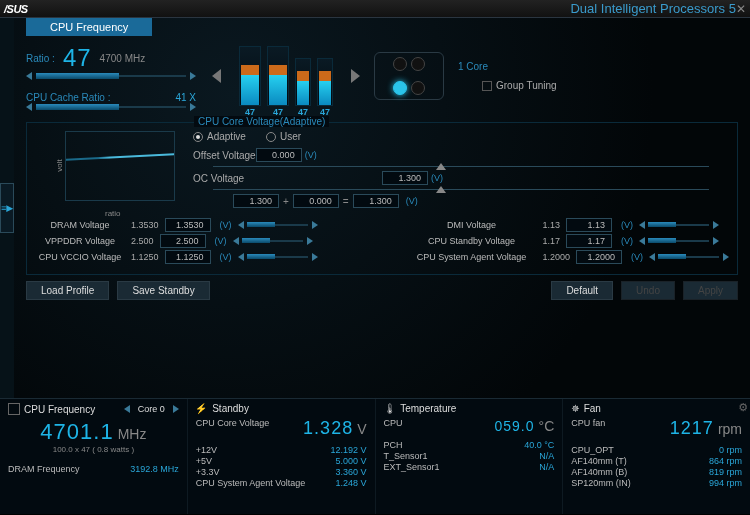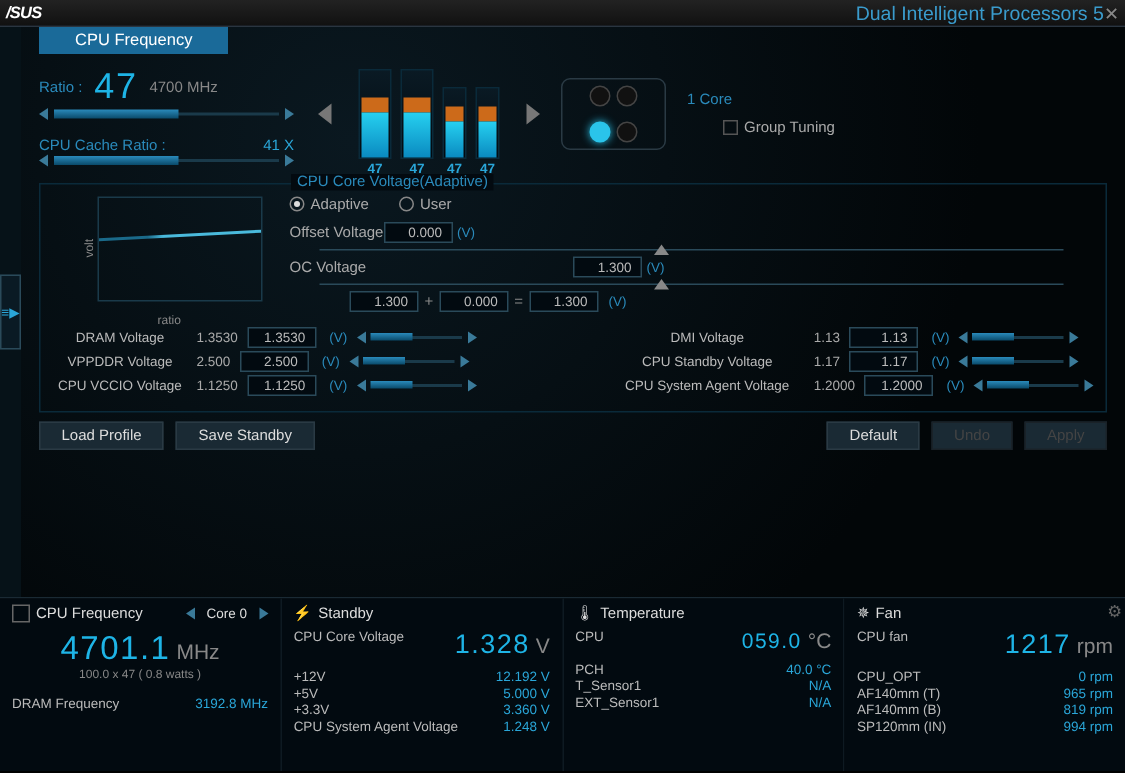--- a/index.html
+++ b/index.html
@@ -341,21 +341,21 @@
         <span>CPU fan</span>
         <span><span class="big" style="font-size:18px;">1217</span><span class="unit">rpm</span></span>
       </div>
     <div id="ffan" style="margin-top:6px;">
         <div class="prow">
           <span>CPU_OPT</span>
           <span class="v">0 rpm</span>
         </div>
         <div class="prow">
           <span>AF140mm (T)</span>
-          <span class="v">965 rpm</span>
+          <span class="v">864 rpm</span>
         </div>
         <div class="prow">
           <span>AF140mm (B)</span>
           <span class="v">819 rpm</span>
         </div>
         <div class="prow">
           <span>SP120mm (IN)</span>
           <span class="v">994 rpm</span>
         </div>
       </div>

